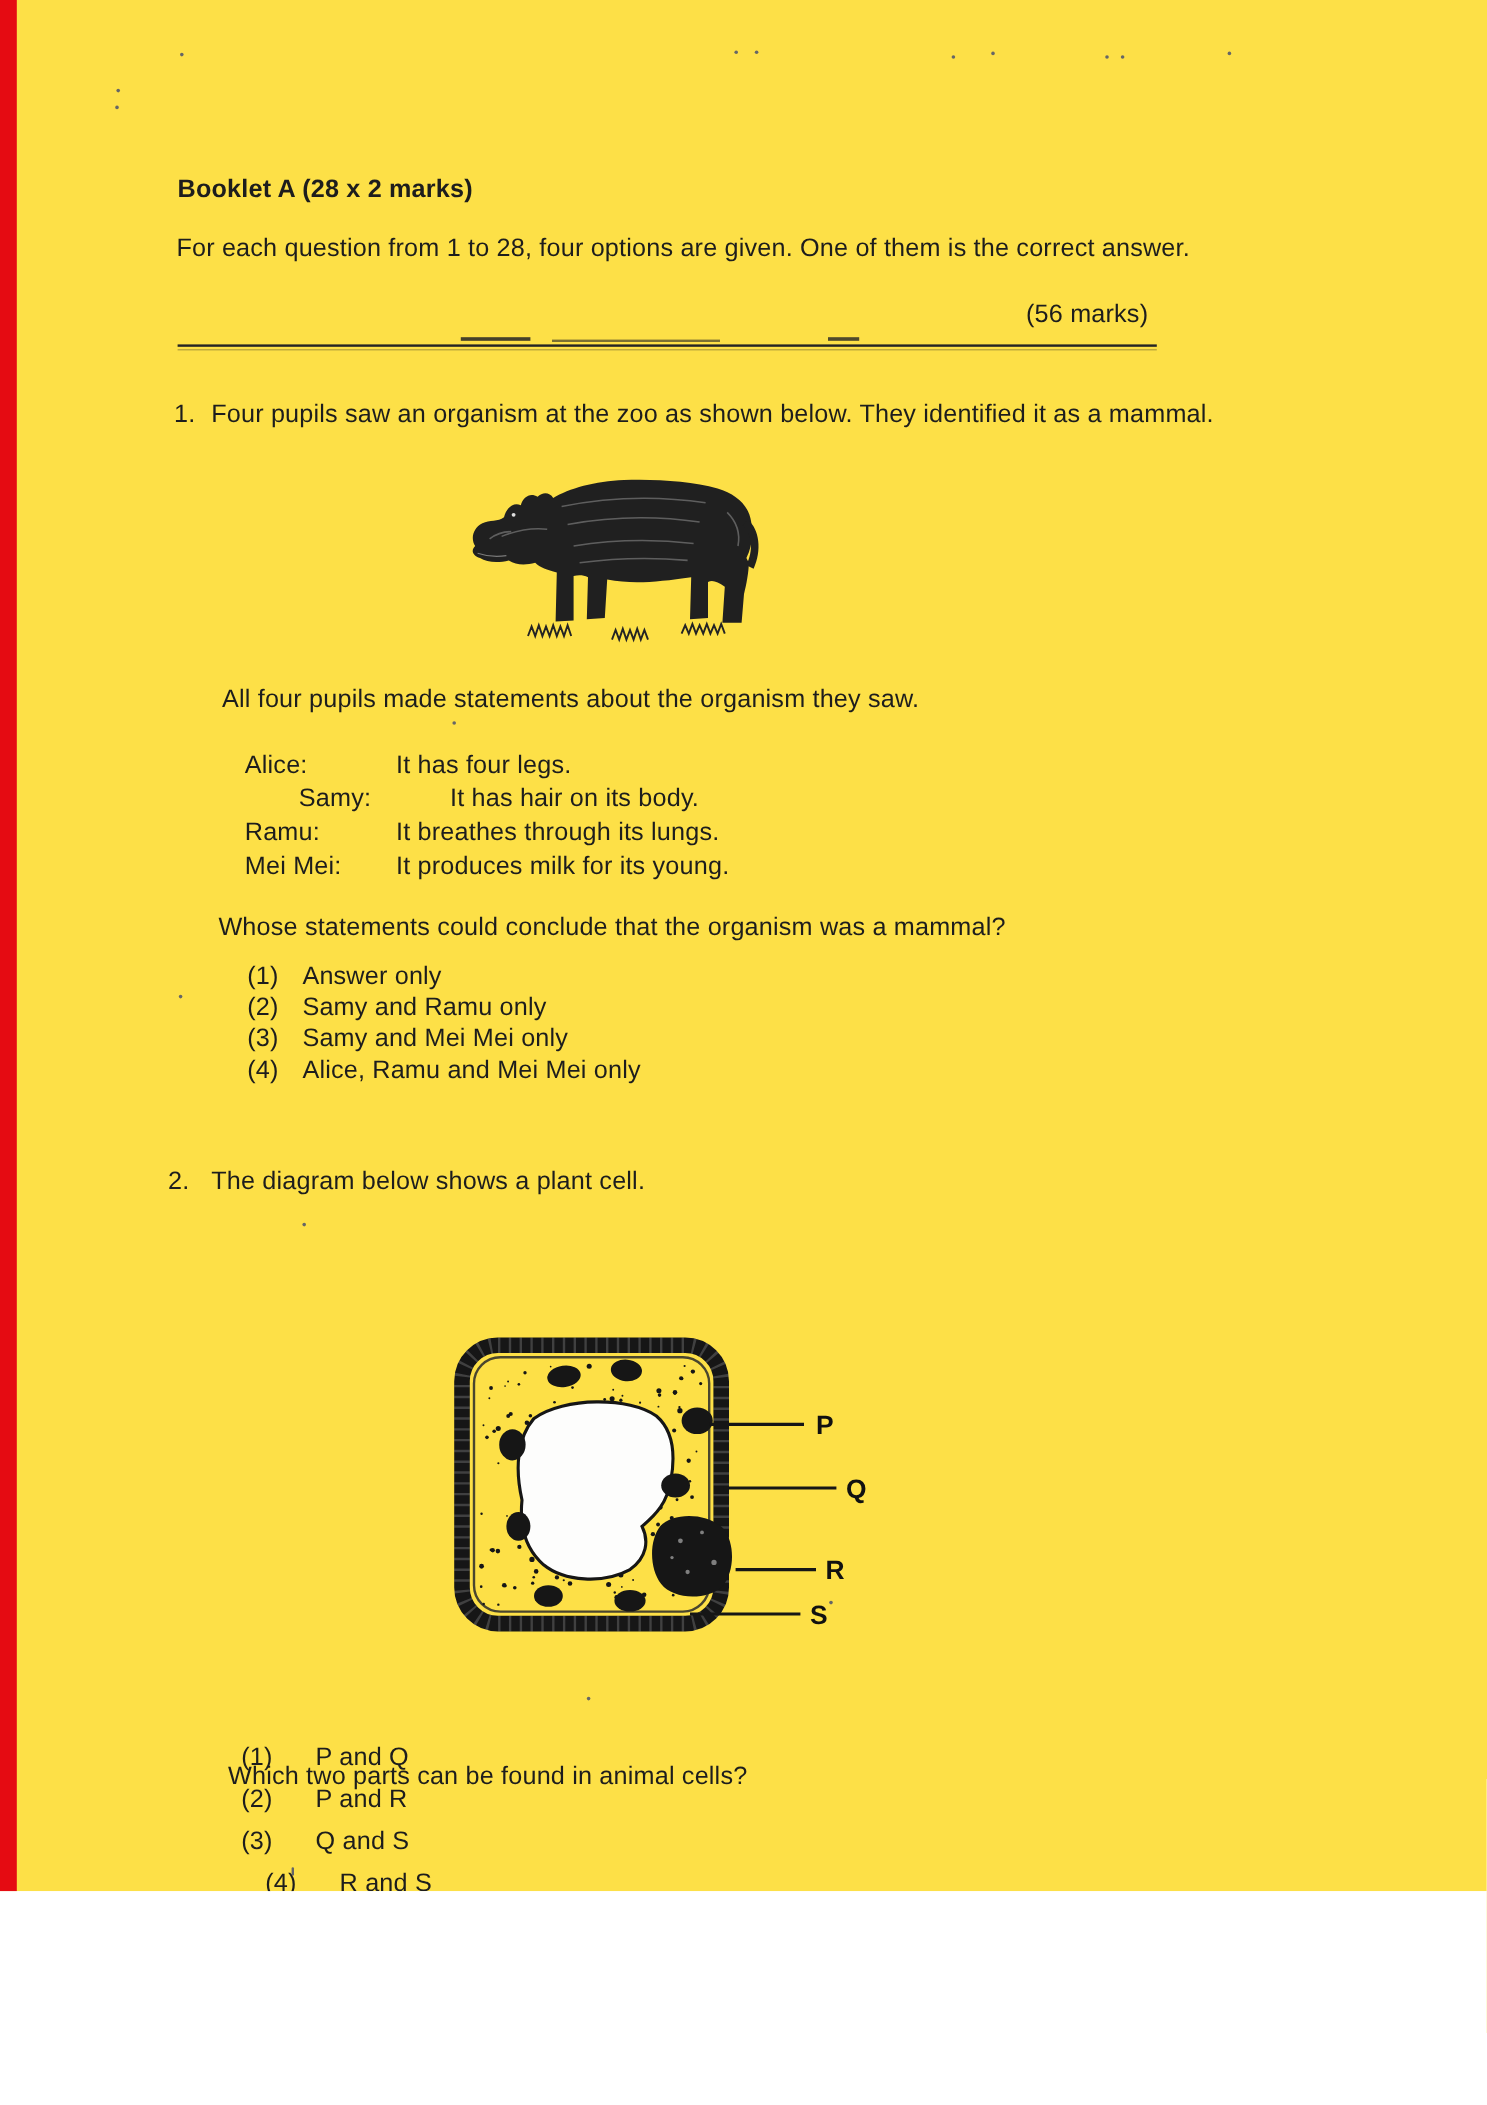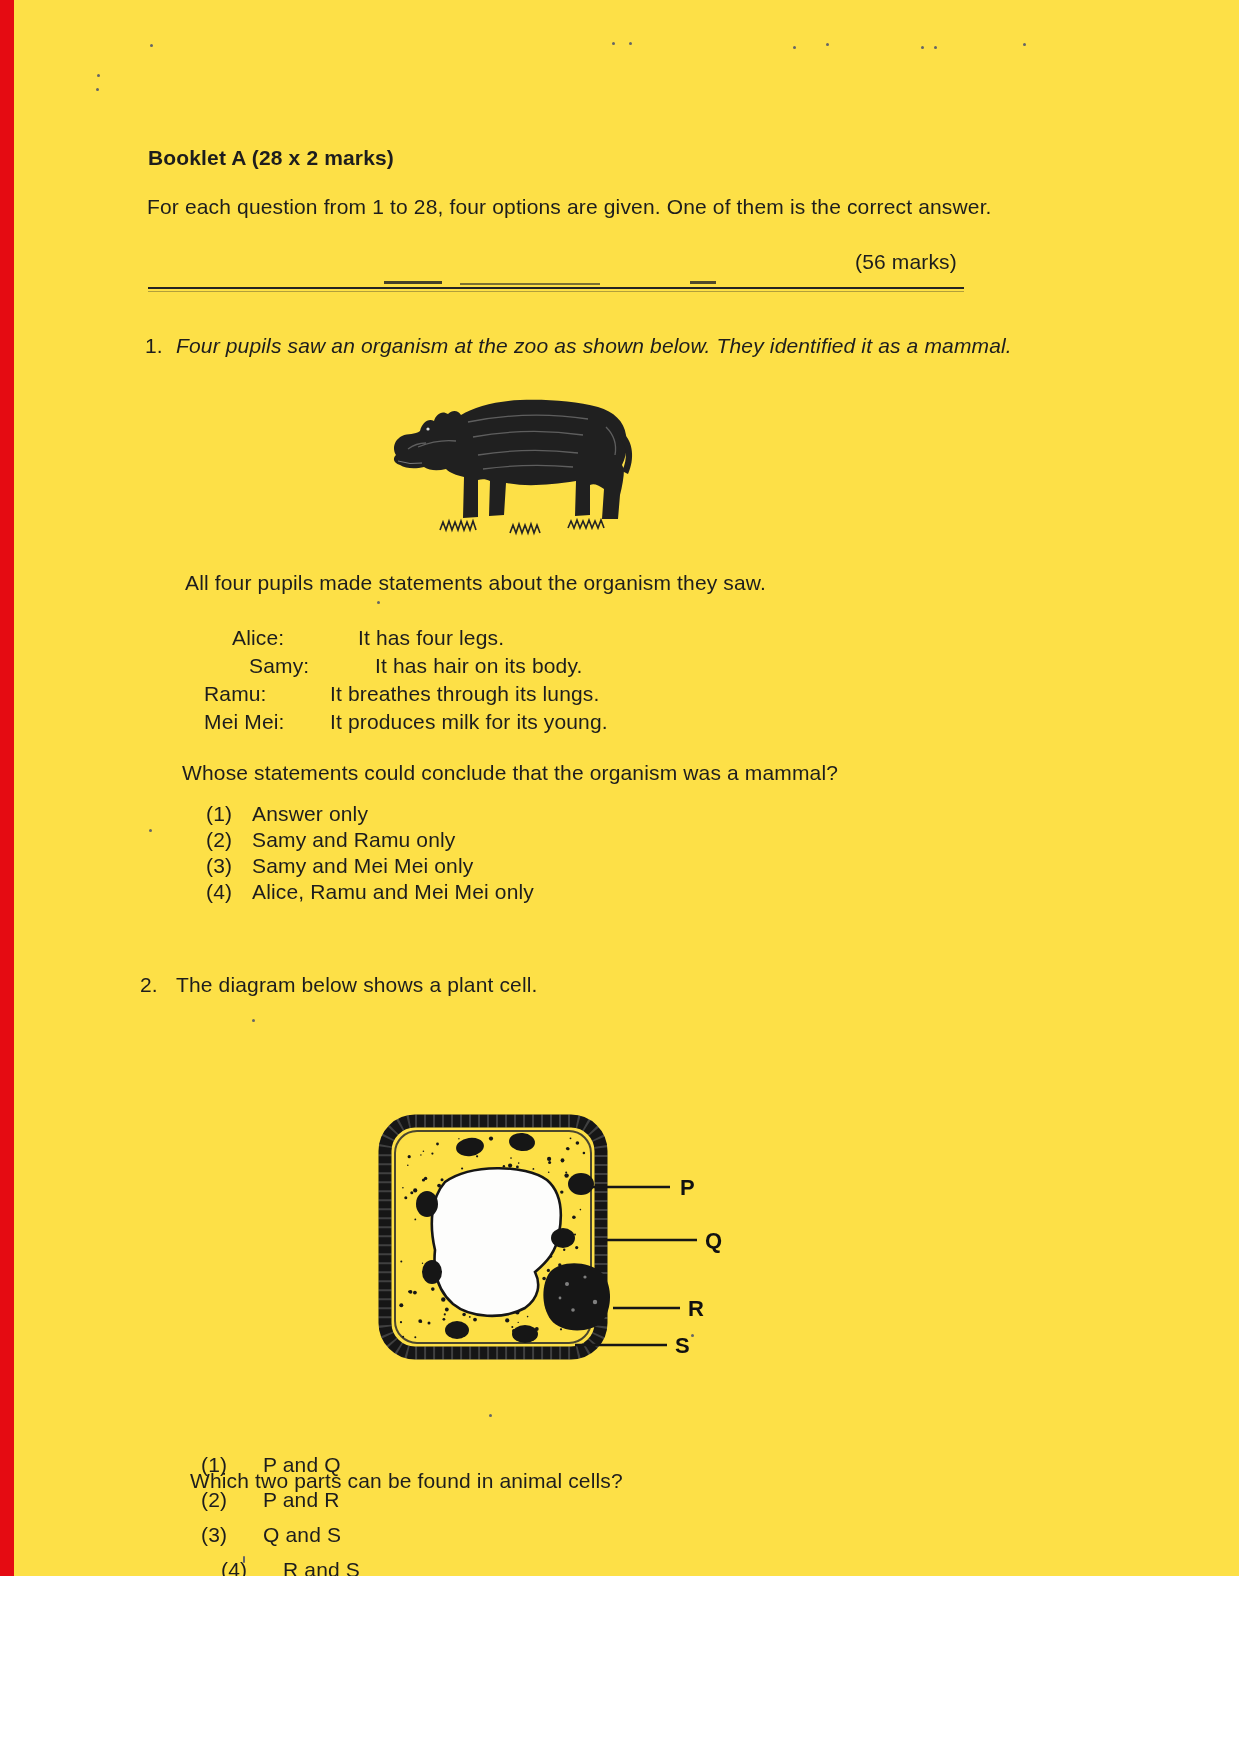--- a/index.html
+++ b/index.html
@@ -52,21 +52,21 @@
   <div class="t" style="left:147px;top:194px;">For each question from 1 to 28, four options are given. One of them is the correct answer.</div>
   <div class="t" style="left:855px;top:249px;">(56 marks)</div>
 
   <div class="rule" style="left:148px;top:287px;width:816px;height:2px;"></div>
   <div class="rule" style="left:148px;top:291px;width:816px;height:1px;opacity:.35;"></div>
   <div class="rule" style="left:384px;top:281px;width:58px;height:3px;opacity:.85;"></div>
   <div class="rule" style="left:460px;top:283px;width:140px;height:2px;opacity:.6;"></div>
   <div class="rule" style="left:690px;top:281px;width:26px;height:3px;opacity:.8;"></div>
 
   <div class="t" style="left:145px;top:333px;">1.</div>
-  <div class="t" style="left:176px;top:333px;font-style:italic;">Four pupils saw an organism at the zoo as shown below. They identified it as a mammal.</div>
+  <div class="t" style="left:176px;top:333px;">Four pupils saw an organism at the zoo as shown below. They identified it as a mammal.</div>
 
   <svg style="position:absolute;left:378px;top:377px;" width="290" height="168" viewBox="0 0 290 168">
     <g>
       <path fill="#202020" d="M18,78 C14,72 16,63 24,59 C30,56 37,58 42,54
         C44,46 50,41 56,44 C58,37 64,33 70,37 C74,33 80,33 83,38
         C96,30 118,24 142,23 C168,22 198,24 220,30
         C236,35 246,44 248,58 C250,70 248,80 244,88
         L246,92 C246,100 244,110 242,118 L240,142 L224,142 L226,112
         C220,108 216,106 212,108 L212,138 L197,139 L198,104
         C170,108 150,110 128,106 L126,138 L111,139 L112,104
@@ -90,21 +90,21 @@
       <g stroke="#242424" stroke-width="1.6" fill="none">
         <path d="M62,153 l3,-8 3,8 3,-9 3,9 3,-8 3,8 3,-9 3,9 3,-8 3,8 3,-9 3,9"></path>
         <path d="M132,156 l3,-8 3,8 3,-9 3,9 3,-8 3,8 3,-9 3,9 3,-8 3,8"></path>
         <path d="M190,151 l3,-7 3,7 3,-8 3,8 3,-7 3,7 3,-8 3,8 3,-7 3,7 3,-8 3,8"></path>
       </g>
     </g>
   </svg>
 
   <div class="t" style="left:185px;top:570px;">All four pupils made statements about the organism they saw.</div>
 
-  <div class="t" style="left:204px;top:625px;margin-left:28px;">
+  <div class="t" style="left:204px;top:625px;">
     <span class="stname">Alice:</span><span>It has four legs.</span>
   </div>
   <div class="t" style="left:204px;top:653px;margin-left:45px;">
     <span class="stname">Samy:</span><span>It has hair on its body.</span>
   </div>
   <div class="t" style="left:204px;top:681px;">
     <span class="stname">Ramu:</span><span>It breathes through its lungs.</span>
   </div>
   <div class="t" style="left:204px;top:709px;">
     <span class="stname">Mei Mei:</span><span>It produces milk for its young.</span>

